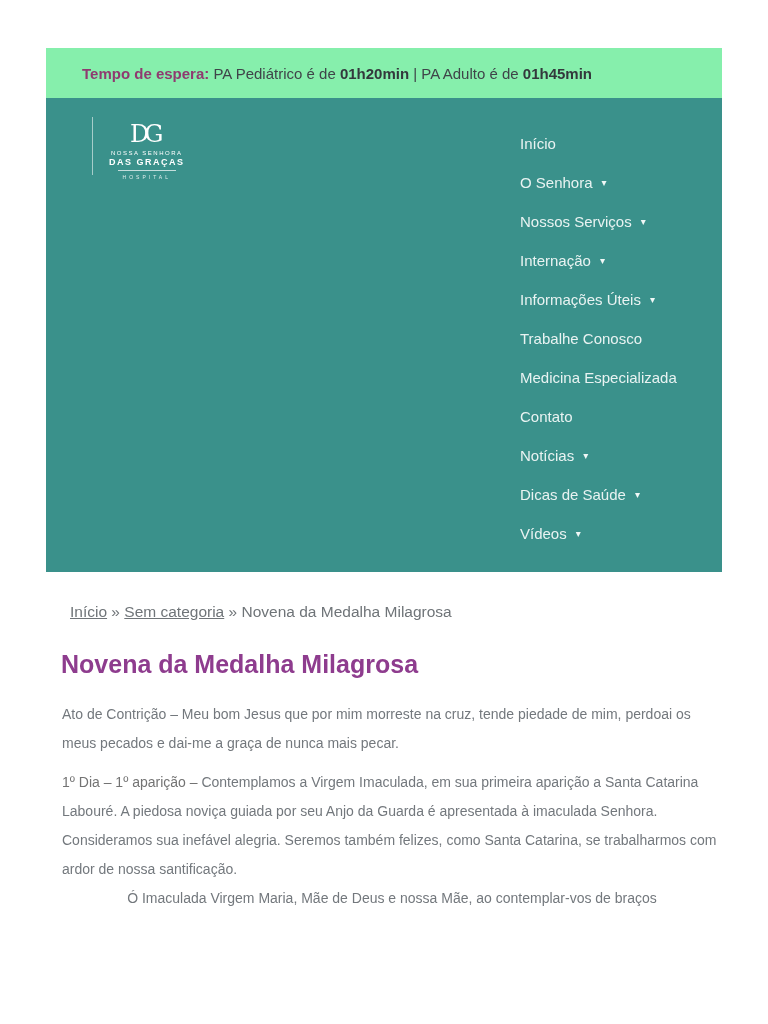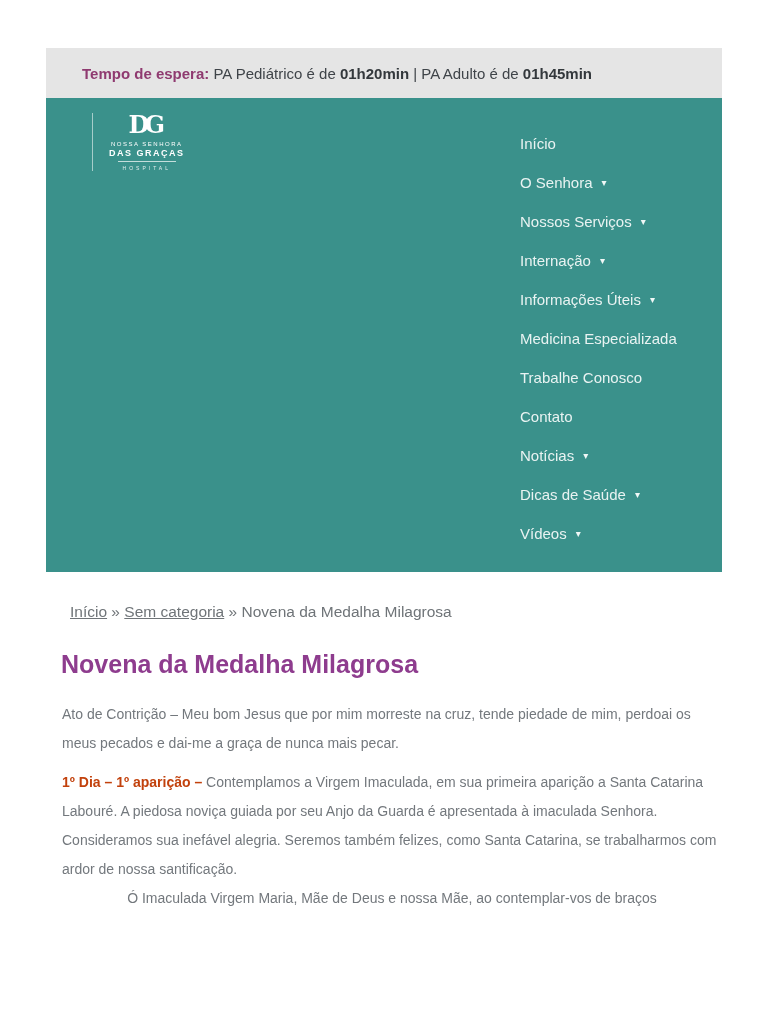--- a/index.html
+++ b/index.html
@@ -3,21 +3,21 @@
 <meta charset="utf-8">
 <style>
   * { margin: 0; padding: 0; box-sizing: border-box; }
   html, body { width: 768px; height: 1024px; background: #ffffff; }
   body { font-family: "Liberation Sans", sans-serif; }
   .page { position: relative; width: 768px; height: 1024px; overflow: hidden; background: #ffffff; }
 
   
   .topbar {
     position: absolute; left: 46px; top: 48px; width: 676px; height: 50px;
-    background: #e5e5e5; display: flex; align-items: center; padding-left: 36px;
+    background: #86efac; display: flex; align-items: center; padding-left: 36px;
     font-size: 15px; color: #3f4449;
   }
   .topbar span { white-space: pre; }
   .topbar .lbl { color: #8f3a70; font-weight: bold; }
   .topbar .strong { font-weight: bold; color: #33383c; }
 
   
   .site-header {
     position: absolute; left: 46px; top: 98px; width: 676px; height: 474px;
     background: #3a918b; color: #ffffff;
@@ -28,21 +28,21 @@
     font-family: "DejaVu Serif", serif; font-size: 54px; line-height: 58px;
     color: #ffffff; letter-spacing: -2px;
   }
   .anniv-word {
     position: absolute; left: 2px; bottom: -4px;
     font-family: "DejaVu Serif", serif; font-style: italic;
     font-size: 24px; color: #ffffff; letter-spacing: 4px;
   }
   .logo-divider { width: 1px; height: 58px; background: rgba(255,255,255,0.55); margin: 0 16px 0 12px; }
   .hospital-logo { display: flex; flex-direction: column; align-items: center; }
-  .monogram { font-family: "DejaVu Serif", serif; font-size: 24px; line-height: 26px; letter-spacing: -5px; font-weight: bold; padding-right: 5px; }
+  .monogram { font-family: "DejaVu Serif", serif; font-size: 24px; line-height: 26px; letter-spacing: -5px; font-weight: normal; padding-right: 5px; margin-top: 9px; }
   .hosp-line1 { font-size: 6px; letter-spacing: 1.5px; margin-top: 3px; }
   .hosp-line2 { font-size: 9px; font-weight: bold; letter-spacing: 1.5px; margin-top: 1px; }
   .hosp-rule { width: 58px; height: 1px; background: rgba(255,255,255,0.7); margin-top: 3px; }
   .hosp-type { font-size: 5px; letter-spacing: 3px; margin-top: 3px; color: rgba(255,255,255,0.85); }
 
   
   .menu { position: absolute; left: 474px; top: 26px; list-style: none; }
   .menu-item {
     height: 39px; display: flex; align-items: center;
     font-size: 15px; color: #e9f3f2; cursor: pointer; white-space: nowrap;
@@ -56,21 +56,21 @@
 
   
   .article-title {
     position: absolute; left: 61px; top: 648px; width: 660px;
     font-size: 25px; line-height: 32px; font-weight: bold; color: #8e3c8e;
   }
   .para {
     position: absolute; left: 62px; width: 660px;
     font-size: 14px; line-height: 29px; color: #73787d;
   }
-  .para .lead { font-weight: bold; color: #c2410c; }
+  .para .lead { font-weight: normal; color: #737373; }
   .p1 { top: 700px; }
   .p2 { top: 768px; }
   .p3 { top: 884px; text-align: center; }
 </style>
 </head>
 <body>
 
 <div class="page">
 
   <div class="topbar">
@@ -109,24 +109,24 @@
       </li>
       <li class="menu-item">
         <span>Internação</span>
         <span class="caret">▾</span>
       </li>
       <li class="menu-item">
         <span>Informações Úteis</span>
         <span class="caret">▾</span>
       </li>
       <li class="menu-item">
-        <span>Medicina Especializada</span>
+        <span>Trabalhe Conosco</span>
       </li>
       <li class="menu-item">
-        <span>Trabalhe Conosco</span>
+        <span>Medicina Especializada</span>
       </li>
       <li class="menu-item">
         <span>Contato</span>
       </li>
       <li class="menu-item">
         <span>Notícias</span>
         <span class="caret">▾</span>
       </li>
       <li class="menu-item">
         <span>Dicas de Saúde</span>

